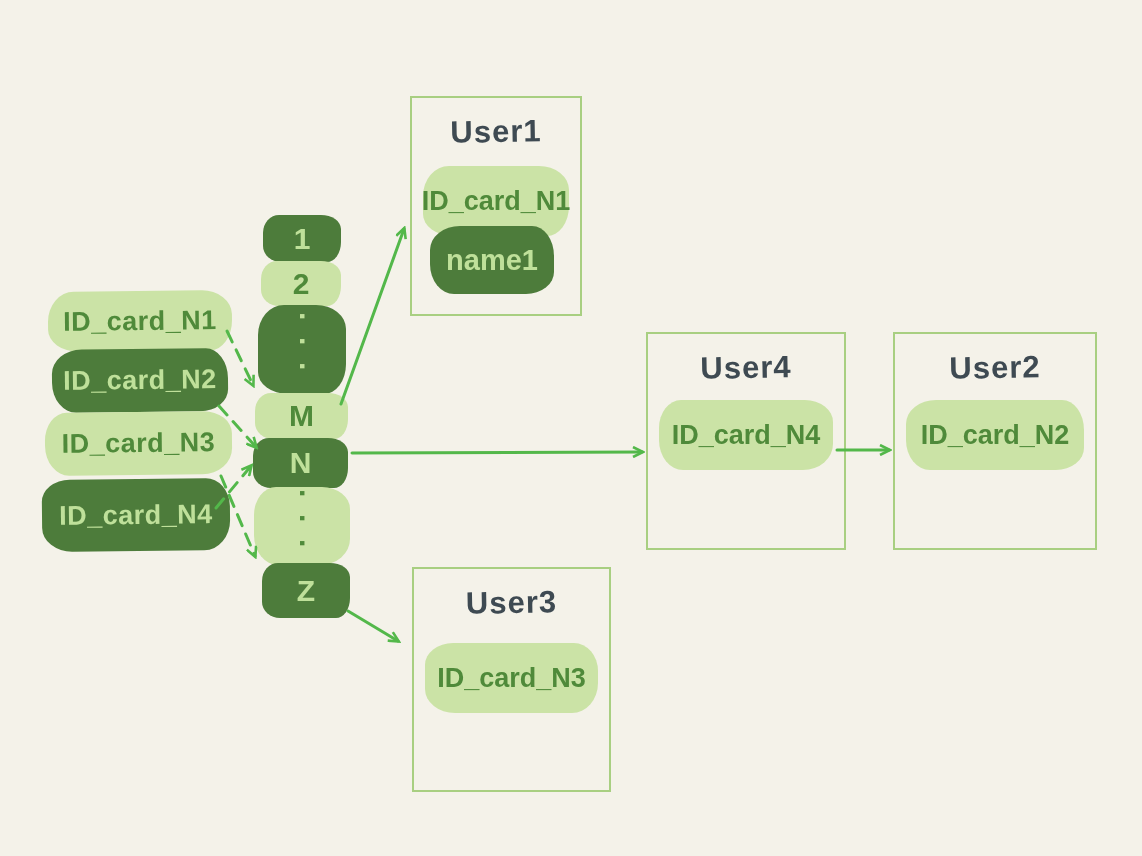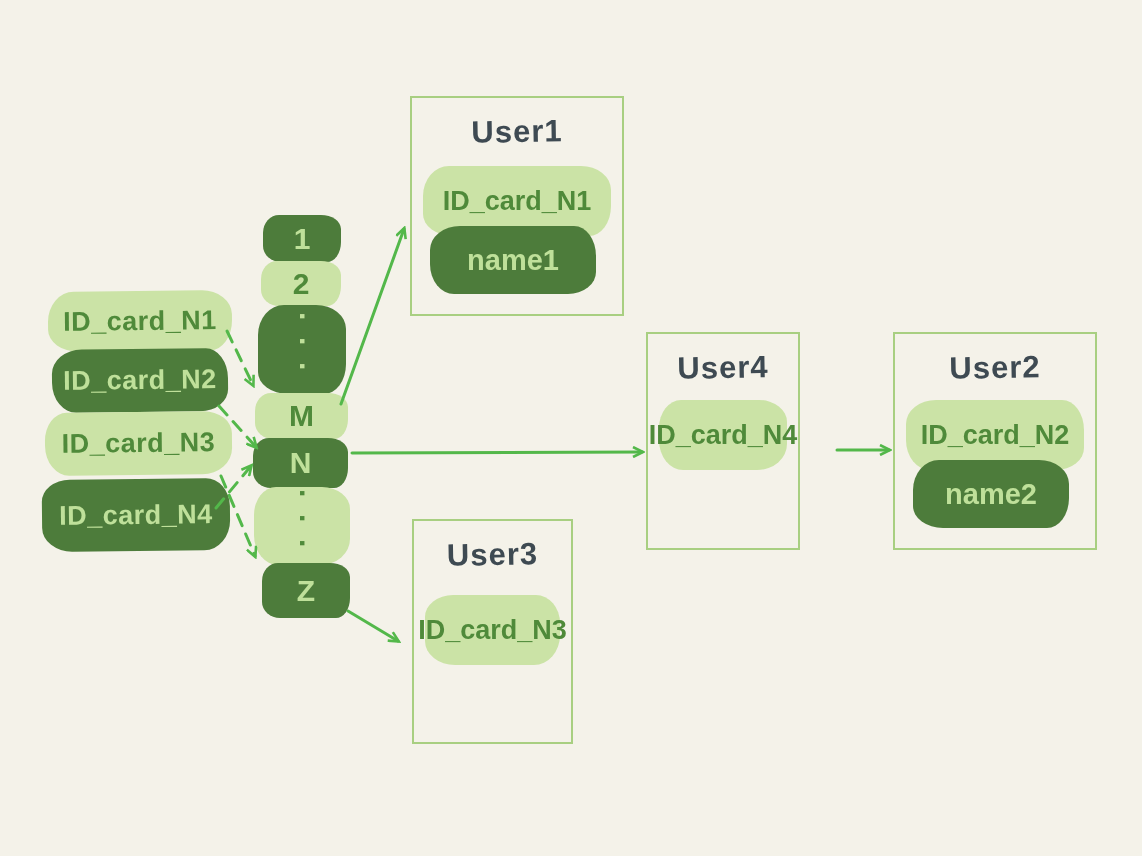--- a/index.html
+++ b/index.html
@@ -111,54 +111,51 @@
   <div class="pill dark rb bucket-label" style="left:253px; top:438px; width:95px; height:50px;">
     <span>N</span>
   </div>
   <div class="pill light r3" style="left:254px; top:487px; width:96px; height:78px;">
     <span class="dots-label">···</span>
   </div>
   <div class="pill dark rb bucket-label" style="left:262px; top:563px; width:88px; height:55px;">
     <span>Z</span>
   </div>
 
-  <div class="user-box" style="left:410px; top:96px; width:214px; height:220px;">
+  <div class="user-box" style="left:410px; top:96px; width:172px; height:220px;">
     <div class="user-title">User1</div>
     <div class="pill-stack" style="top:68px;">
       <div class="inner-pill id r1">
         <span>ID_card_N1</span>
       </div>
       <div class="inner-pill nm r2">
         <span>name1</span>
       </div>
     </div>
   </div>
 
-  <div class="user-box" style="left:646px; top:332px; width:154px; height:218px;">
+  <div class="user-box" style="left:646px; top:332px; width:200px; height:218px;">
     <div class="user-title">User4</div>
     <div class="pill-stack" style="top:66px;">
       <div class="inner-pill id r3">
         <span>ID_card_N4</span>
       </div>
     </div>
   </div>
 
   <div class="user-box" style="left:893px; top:332px; width:204px; height:218px;">
     <div class="user-title">User2</div>
     <div class="pill-stack" style="top:66px;">
       <div class="inner-pill id r2">
         <span>ID_card_N2</span>
       </div>
-      <div class="inner-pill nm r1">
-        <span>name2</span>
-      </div>
     </div>
   </div>
 
-  <div class="user-box" style="left:412px; top:519px; width:161px; height:225px;">
+  <div class="user-box" style="left:412px; top:567px; width:199px; height:225px;">
     <div class="user-title">User3</div>
     <div class="pill-stack" style="top:74px;">
       <div class="inner-pill id r4">
         <span>ID_card_N3</span>
       </div>
     </div>
   </div>
 
   <svg class="arrows" viewBox="0 0 1142 856">
     <defs>

